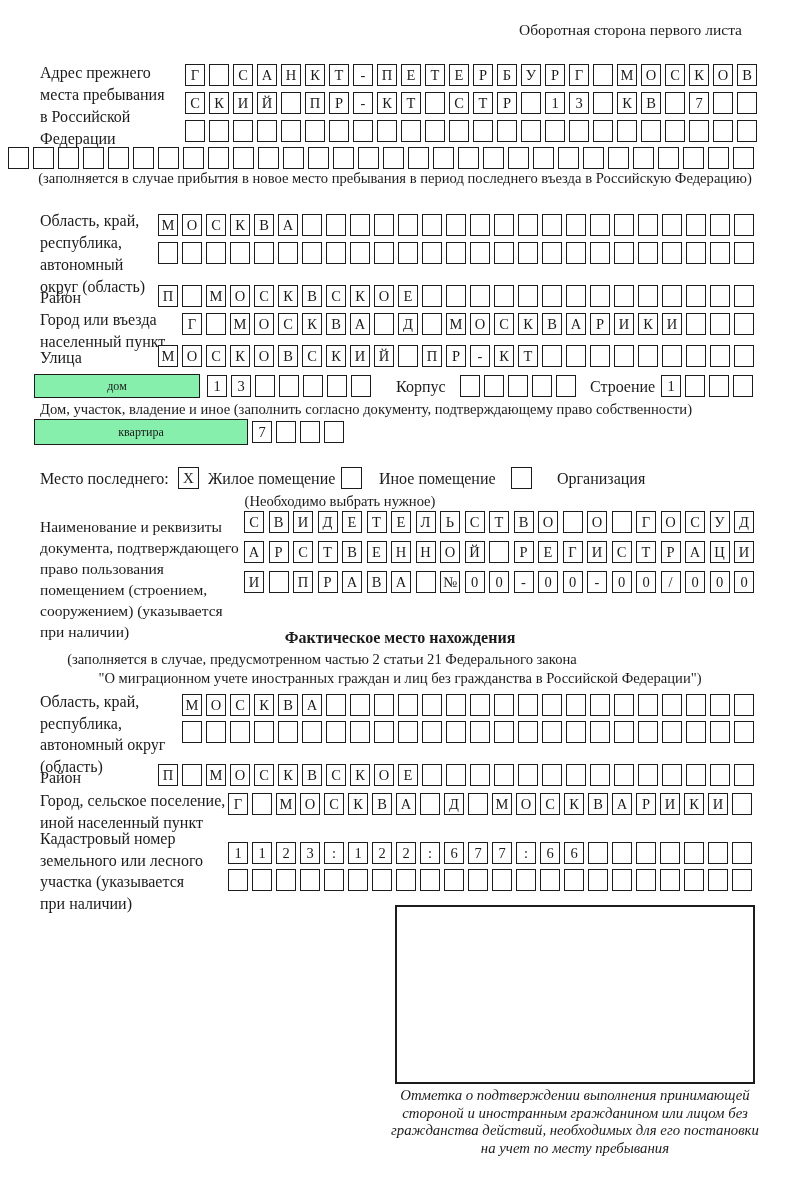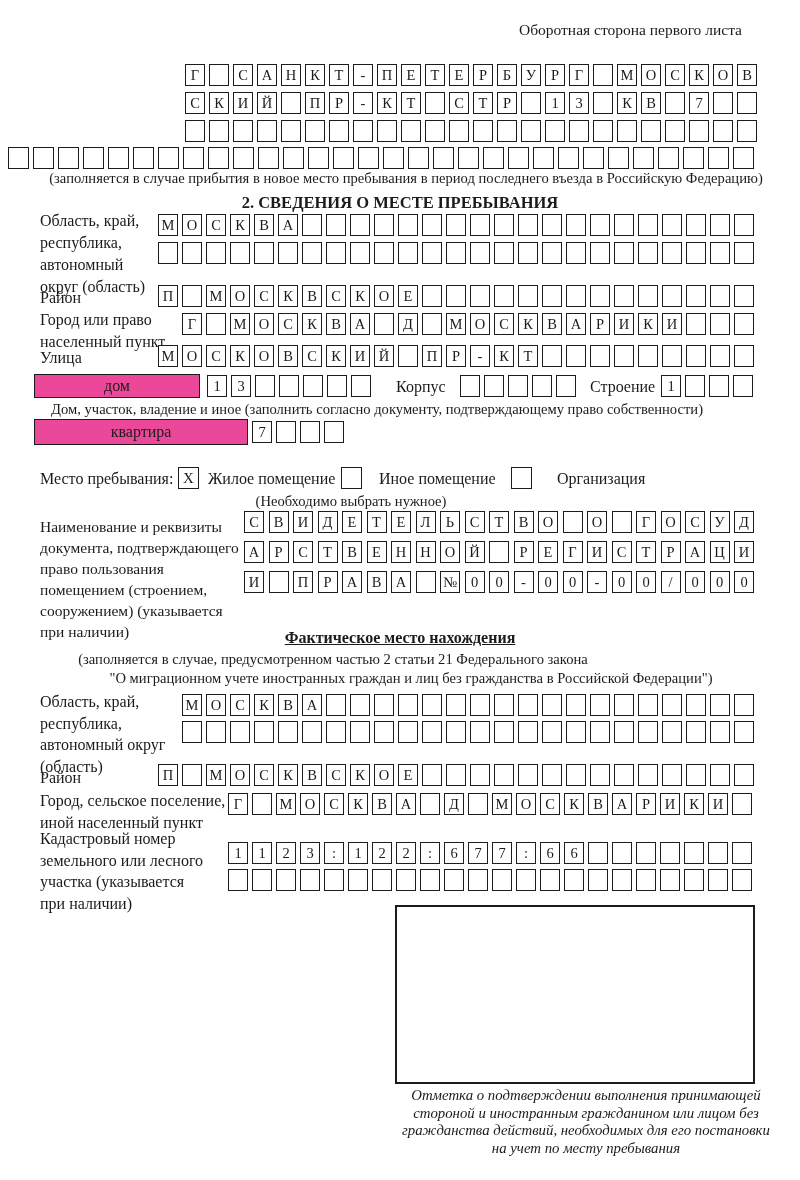--- a/index.html
+++ b/index.html
@@ -3,50 +3,54 @@
 <meta charset="utf-8">
 <style>
   html,body { margin:0; padding:0; background:#ffffff; }
   .page {
     position:relative; width:800px; height:1180px; background:#ffffff;
     font-family:"Liberation Serif","DejaVu Serif",serif; color:#1b1b1b;
     overflow:hidden;
   }
   .abs { position:absolute; }
   .lbl { position:absolute; font-size:16px; line-height:22px; white-space:pre-line; }
-  .note { position:absolute; font-size:14.6px; white-space:pre-line;padding-left:11px; }
+  .note { position:absolute; font-size:14.6px; white-space:pre-line; }
   .center { text-align:center; }
   .title { position:absolute; font-weight:bold; font-size:16.5px; text-align:center; }
   .row { position:absolute; display:flex; gap:4px; }
   .row.g45 { gap:4.5px; }
   .row.w21 { gap:4px; }
   .row.w21 .cell { width:21px; }
   .cell {
     box-sizing:border-box; flex:none; width:20px; height:22px;
     border:1.7px solid #1c1c1c; display:inline-flex; align-items:center; justify-content:center;
     font-size:14.5px; line-height:1; background:#fff;
   }
   .bigfield {
     position:absolute; box-sizing:border-box; border:1.8px solid #1c1c1c;
-    display:flex; align-items:center; justify-content:center; font-size:16px; background:#ec4899;
+    display:flex; align-items:center; justify-content:center; font-size:12px; background:#86efac;
   }
   .checkbox {
     position:absolute; box-sizing:border-box; width:21px; height:22px;
     border:1.7px solid #1c1c1c; display:flex; align-items:center; justify-content:center;
     font-size:15px; background:#fff;
   }
   .stamp-box { position:absolute; box-sizing:border-box; border:2px solid #1c1c1c; background:#fff; }
 </style>
 </head>
 <body>
 
 <div class="page">
 
   <div class="abs" style="top:21px; right:58px; font-size:15.5px;">Оборотная сторона первого листа</div>
 
+  <div class="lbl" style="left:40px; top:62px;">Адрес прежнего
+места пребывания
+в Российской
+Федерации</div>
   <div class="row" style="left:185px; top:64px;">
       <span class="cell">Г</span>
       <span class="cell"></span>
       <span class="cell">С</span>
       <span class="cell">А</span>
       <span class="cell">Н</span>
       <span class="cell">К</span>
       <span class="cell">Т</span>
       <span class="cell">-</span>
       <span class="cell">П</span>
@@ -145,21 +149,20 @@
       <span class="cell"></span>
       <span class="cell"></span>
       <span class="cell"></span>
       <span class="cell"></span>
       <span class="cell"></span>
       <span class="cell"></span>
       <span class="cell"></span>
     </div>
   <div class="note center" style="left:0px; top:170px; width:790px;">(заполняется в случае прибытия в новое место пребывания в период последнего въезда в Российскую Федерацию)</div>
 
-  <div class="title" style="left:0px; top:193px; width:800px;">2. СВЕДЕНИЯ О МЕСТЕ ПРЕБЫВАНИЯ</div>
 
   <div class="lbl" style="left:40px; top:210px;">Область, край,
 республика,
 автономный
 округ (область)</div>
   <div class="row" style="left:158px; top:214px;">
       <span class="cell">М</span>
       <span class="cell">О</span>
       <span class="cell">С</span>
       <span class="cell">К</span>
@@ -235,21 +238,21 @@
       <span class="cell"></span>
       <span class="cell"></span>
       <span class="cell"></span>
       <span class="cell"></span>
       <span class="cell"></span>
       <span class="cell"></span>
       <span class="cell"></span>
       <span class="cell"></span>
     </div>
 
-  <div class="lbl" style="left:40px; top:309px;">Город или право
+  <div class="lbl" style="left:40px; top:309px;">Город или въезда
 населенный пункт</div>
   <div class="row" style="left:182px; top:313px;">
       <span class="cell">Г</span>
       <span class="cell"></span>
       <span class="cell">М</span>
       <span class="cell">О</span>
       <span class="cell">С</span>
       <span class="cell">К</span>
       <span class="cell">В</span>
       <span class="cell">А</span>
@@ -328,21 +331,21 @@
   <div class="note" style="left:40px; top:401px;">Дом, участок, владение и иное (заполнить согласно документу, подтверждающему право собственности)</div>
 
   <div class="bigfield" style="left:34px; top:419px; width:214px; height:26px;">квартира</div>
   <div class="row" style="left:252px; top:421px;">
       <span class="cell">7</span>
       <span class="cell"></span>
       <span class="cell"></span>
       <span class="cell"></span>
     </div>
 
-  <div class="abs" style="left:40px; top:470px; font-size:16px;">Место пребывания:</div>
+  <div class="abs" style="left:40px; top:470px; font-size:16px;">Место последнего:</div>
   <div class="checkbox" style="left:178px; top:467px;">X</div>
   <div class="abs" style="left:208px; top:470px; font-size:16px;">Жилое помещение</div>
   <div class="checkbox" style="left:341px; top:467px;"></div>
   <div class="abs" style="left:379px; top:470px; font-size:16px;">Иное помещение</div>
   <div class="checkbox" style="left:511px; top:467px;"></div>
   <div class="abs" style="left:557px; top:470px; font-size:16px;">Организация</div>
   <div class="note center" style="left:150px; top:493px; width:380px;">(Необходимо выбрать нужное)</div>
 
   <div class="lbl" style="left:40px; top:516px; line-height:21px; font-size:15.5px;">Наименование и реквизиты
 документа, подтверждающего
@@ -413,21 +416,21 @@
       <span class="cell">0</span>
       <span class="cell">-</span>
       <span class="cell">0</span>
       <span class="cell">0</span>
       <span class="cell">/</span>
       <span class="cell">0</span>
       <span class="cell">0</span>
       <span class="cell">0</span>
     </div>
 
-  <div class="title" style="left:0px; top:629px; width:800px; font-size:16px;text-decoration:underline;">Фактическое место нахождения</div>
+  <div class="title" style="left:0px; top:629px; width:800px; font-size:16px;">Фактическое место нахождения</div>
   <div class="note center" style="left:0px; top:651px; width:644px;">(заполняется в случае, предусмотренном частью 2 статьи 21 Федерального закона</div>
   <div class="note center" style="left:0px; top:670px; width:800px;">"О миграционном учете иностранных граждан и лиц без гражданства в Российской Федерации")</div>
 
   <div class="lbl" style="left:40px; top:691px; line-height:21.5px;">Область, край,
 республика,
 автономный округ
 (область)</div>
   <div class="row" style="left:182px; top:694px;">
       <span class="cell">М</span>
       <span class="cell">О</span>

